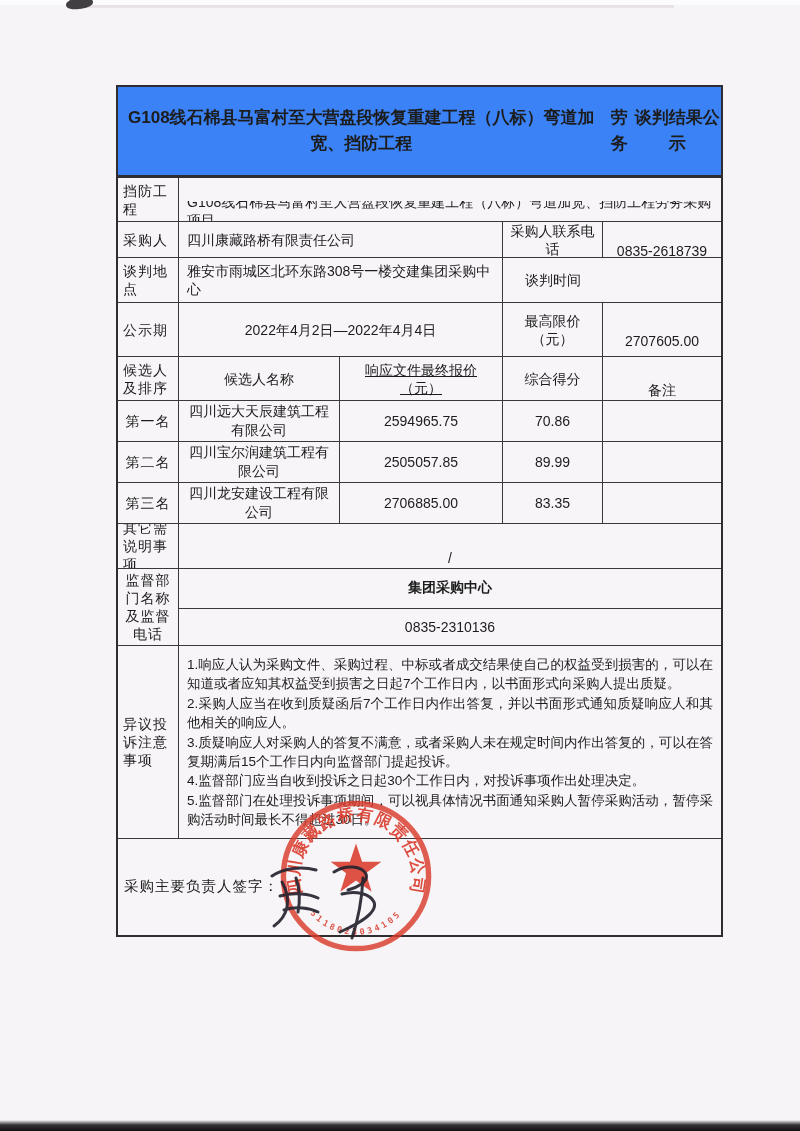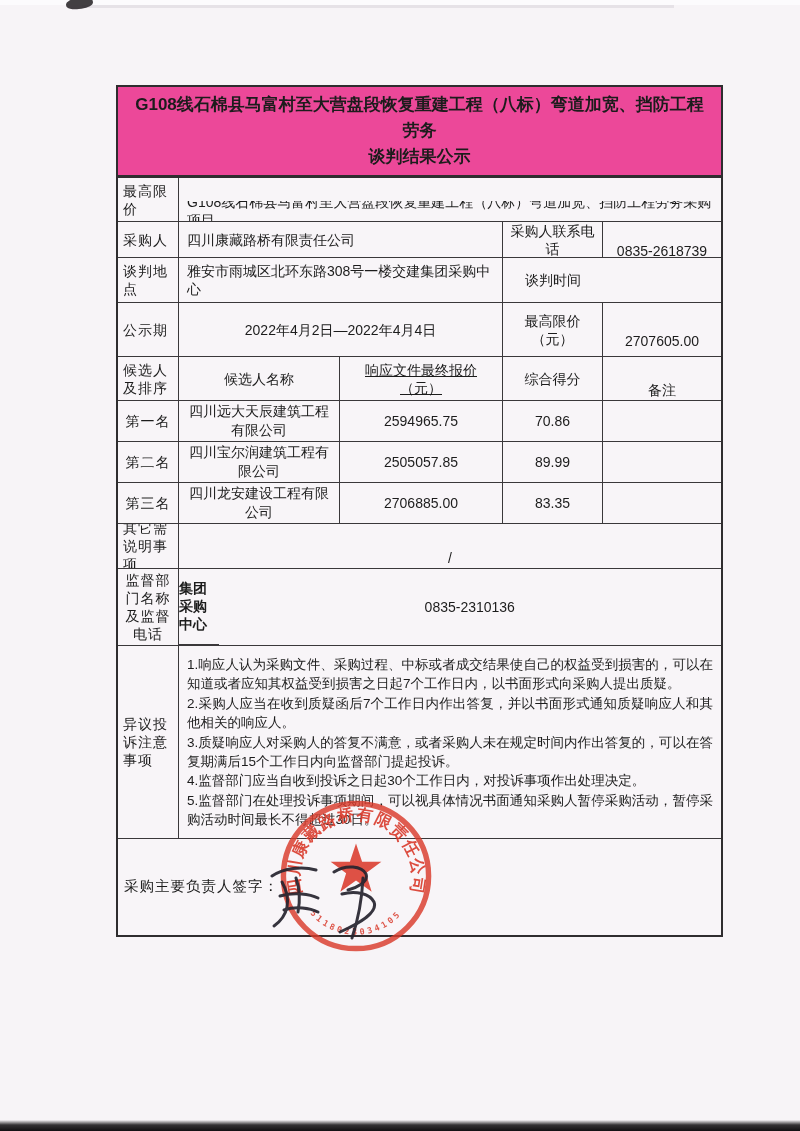--- a/index.html
+++ b/index.html
@@ -14,23 +14,23 @@
   
   .top-edge-line{position:absolute;left:82px;top:5px;width:592px;height:3px;background:#d9d4da;opacity:.55;}
   .top-white{position:absolute;left:0;top:0;width:100%;height:5px;background:#fcfbfd;}
   .smudge{position:absolute;left:66px;top:-2px;width:27px;height:11px;background:#2e2a2d;border-radius:45%;transform:rotate(-7deg);opacity:.9;}
   .bottom-band{position:absolute;left:0;top:1120px;width:100%;height:11px;background:linear-gradient(to bottom,rgba(20,18,20,0) 0%,rgba(18,16,18,.85) 45%,#121012 100%);}
 
   
   .title-box{
     position:absolute;left:116px;top:85px;width:607px;height:92px;
     box-sizing:border-box;border:2.5px solid #2f2d2f;
-    display:flex;flex-direction:column;justify-content:center;align-items:center;
+    display:flex;justify-content:center;align-items:center;
     text-align:center;font-weight:bold;font-size:17px;line-height:26px;
-    background:#ec4899;
+    background:#3b82f6;
   }
   
   .tbl{
     position:absolute;left:116px;top:177px;width:607px;height:760px;
     box-sizing:border-box;border:2px solid #2f2d2f;border-top-width:1.5px;
     display:flex;flex-direction:column;background:#f8f5f8;
   }
   .row{display:flex;box-sizing:border-box;border-bottom:1.5px solid #3a383a;flex:0 0 auto;}
   .row:last-child{border-bottom:none;}
   .cell{
@@ -45,21 +45,21 @@
   .w-name{flex:0 0 161px;}
   .w-price{flex:0 0 163px;}
   .w-score{flex:0 0 100px;}
   .w-rest{flex:1 1 auto;margin-top:23px;}
   .left{justify-content:flex-start;padding-left:8px;padding-right:6px;}
   .center{justify-content:center;text-align:center;padding:0 4px;}
   .bold{font-weight:600;}
   .wrap-120{max-width:126px;text-align:center;text-decoration:underline;}
   .wrap-150{max-width:152px;text-align:center;line-height:19px;}
   
-  .sup-right{flex:1 1 auto;display:flex;justify-content:flex-end;}
+  .sup-right{flex:1 1 auto;display:flex;flex-direction:column;justify-content:flex-end;}
   .sup-sub{box-sizing:border-box;display:flex;align-items:center;justify-content:center;font-size:14px;}
   .sup-sub1{flex:0 0 39.5px;border-bottom:1.5px solid #3a383a;}
   .sup-sub2{flex:1 1 auto;}
   
   .obj-text{
     flex:1 1 auto;display:block;padding:9px 8px 6px 8px;
     font-size:13.5px;line-height:19.4px;text-align:justify;
   }
   
   .sig-row{position:relative;}
@@ -78,21 +78,21 @@
 
   <div class="title-box">
     <div>G108线石棉县马富村至大营盘段恢复重建工程（八标）弯道加宽、挡防工程</div>
     <div>劳务</div>
     <div>谈判结果公示</div>
   </div>
 
   <div class="tbl">
 
     <div class="row" style="height:44px">
-      <div class="cell lbl">最高限价</div>
+      <div class="cell lbl">挡防工程</div>
       <div class="cell w-rest left">G108线石棉县马富村至大营盘段恢复重建工程（八标）弯道加宽、挡防工程劳务采购项目</div>
     </div>
 
     <div class="row" style="height:36px">
       <div class="cell lbl">采购人</div>
       <div class="cell w-val left">四川康藏路桥有限责任公司</div>
       <div class="cell w-score center">采购人联系电话</div>
       <div class="cell w-rest center">0835-2618739</div>
     </div>
 

